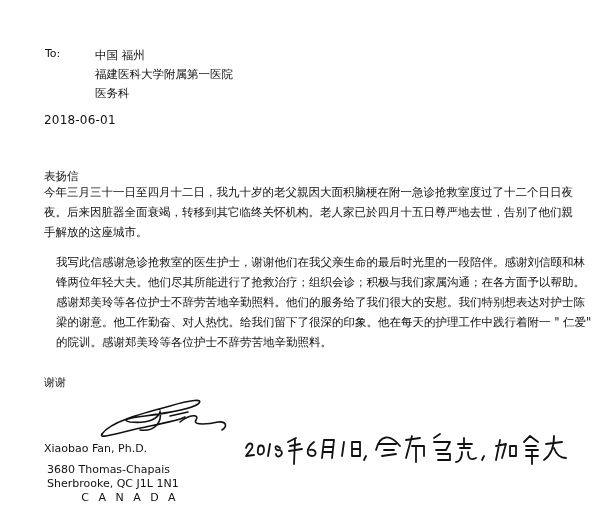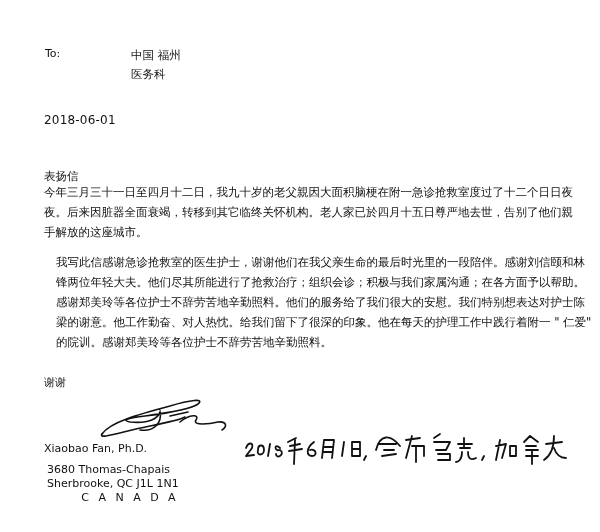--- a/index.html
+++ b/index.html
@@ -3,21 +3,21 @@
   <meta charset="utf-8">
   <style>
     html, body { margin: 0; padding: 0; background: #ffffff; }
     body {
       width: 600px; height: 532px; position: relative; overflow: hidden;
       font-family: "DejaVu Sans", "Liberation Sans", sans-serif;
       color: #111111;
     }
     .abs { position: absolute; }
     .to-label { left: 45px; top: 47px; font-size: 11px; }
-    .to-lines { left: 95px; top: 46px; font-size: 11.5px; line-height: 19px; margin-left: 36px; }
+    .to-lines { left: 95px; top: 46px; font-size: 11.5px; line-height: 19px; }
     .date { left: 44px; top: 113px; font-size: 12px; letter-spacing: 0.2px; }
     .title { left: 44px; top: 169px; font-size: 11.5px; }
     .para { left: 44px; width: 548px; font-size: 11.5px; line-height: 20px; }
     .para1 { top: 182px; }
     .para2 { top: 252px; margin-left: 12px; }
     .thanks { left: 44px; top: 375px; font-size: 11px; }
     .sig { left: 100px; top: 392px; width: 140px; height: 50px; }
     .name { left: 44px; top: 442px; font-size: 11px; }
     .addr { left: 47px; top: 463px; font-size: 11px; line-height: 14px; }
     .addr .country { letter-spacing: 3px; text-align: right; }
@@ -25,20 +25,21 @@
     .line { display: block; white-space: nowrap; }
   </style>
 </head>
 <body>
 
 <div>
 
   <div class="abs to-label">To:</div>
   <div class="abs to-lines">
     <span class="line">中国 福州</span>
+    <span class="line">福建医科大学附属第一医院</span>
     <span class="line">医务科</span>
   </div>
 
   <div class="abs date">2018-06-01</div>
 
   <div class="abs title">表扬信</div>
 
   <div class="abs para para1">
     <span class="line">今年三月三十一日至四月十二日，我九十岁的老父親因大面积脑梗在附一急诊抢救室度过了十二个日日夜</span>
     <span class="line">夜。后来因脏器全面衰竭，转移到其它临终关怀机构。老人家已於四月十五日尊严地去世，告别了他们親</span>

